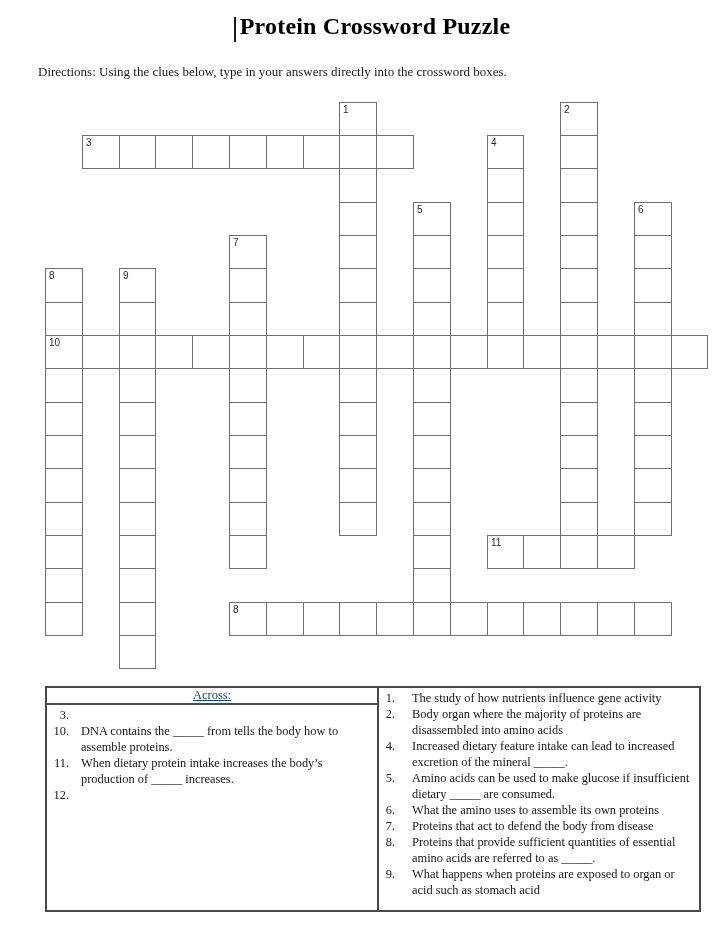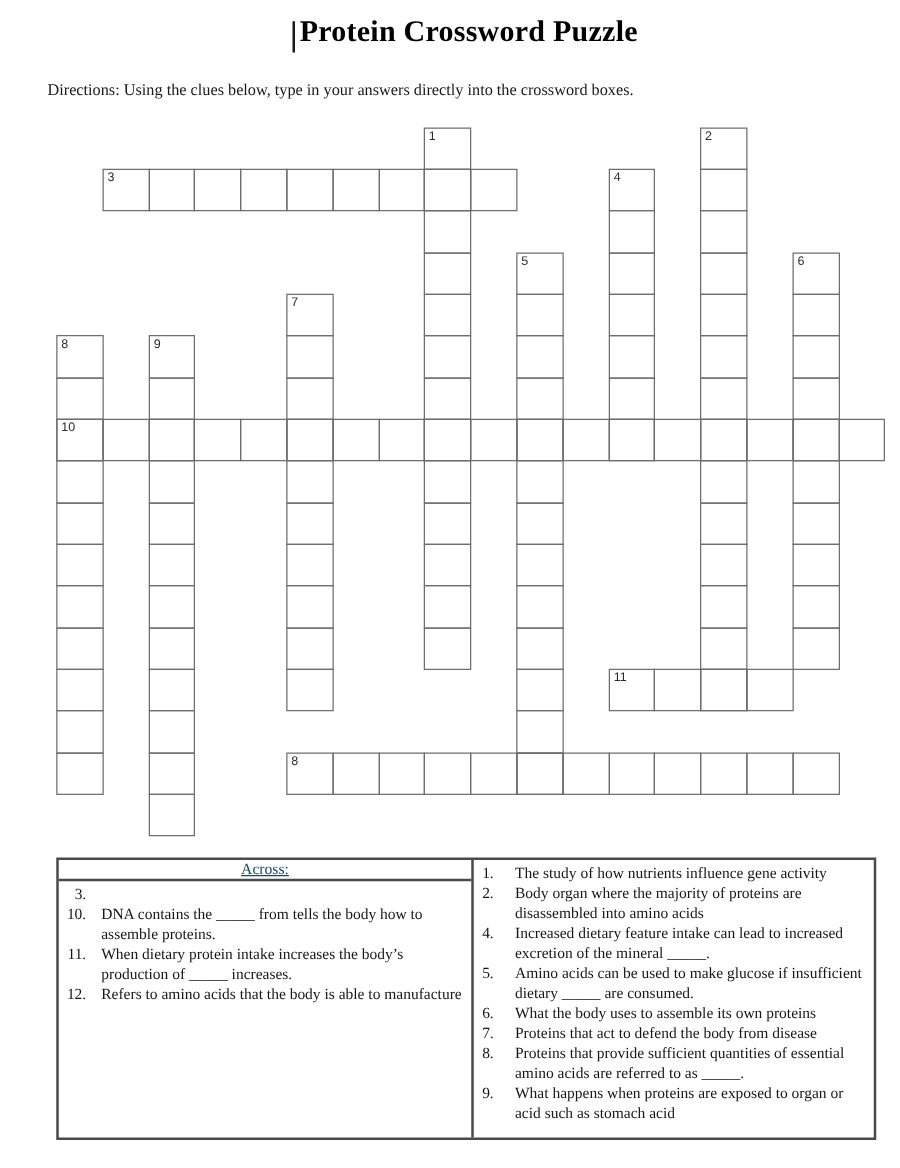--- a/index.html
+++ b/index.html
@@ -222,21 +222,20 @@
           <div class="clue">
             <span class="cluenum">10.</span>
             <span class="cluetext">DNA contains the _____ from tells the body how to assemble proteins.</span>
           </div>
           <div class="clue">
             <span class="cluenum">11.</span>
             <span class="cluetext">When dietary protein intake increases the body’s production of _____ increases.</span>
           </div>
           <div class="clue">
             <span class="cluenum">12.</span>
-            <span class="cluetext">Refers to amino acids that the body is able to manufacture</span>
           </div>
         </div>
     </div>
     <div class="col col-down">
       <div class="clue-list">
           <div class="clue">
             <span class="cluenum">1.</span>
             <span class="cluetext">The study of how nutrients influence gene activity</span>
           </div>
           <div class="clue">
@@ -246,21 +245,21 @@
           <div class="clue">
             <span class="cluenum">4.</span>
             <span class="cluetext">Increased dietary feature intake can lead to increased excretion of the mineral _____.</span>
           </div>
           <div class="clue">
             <span class="cluenum">5.</span>
             <span class="cluetext">Amino acids can be used to make glucose if insufficient dietary _____ are consumed.</span>
           </div>
           <div class="clue">
             <span class="cluenum">6.</span>
-            <span class="cluetext">What the body uses to assemble its own proteins</span>
+            <span class="cluetext">What the amino uses to assemble its own proteins</span>
           </div>
           <div class="clue">
             <span class="cluenum">7.</span>
             <span class="cluetext">Proteins that act to defend the body from disease</span>
           </div>
           <div class="clue">
             <span class="cluenum">8.</span>
             <span class="cluetext">Proteins that provide sufficient quantities of essential amino acids are referred to as _____.</span>
           </div>
           <div class="clue">

